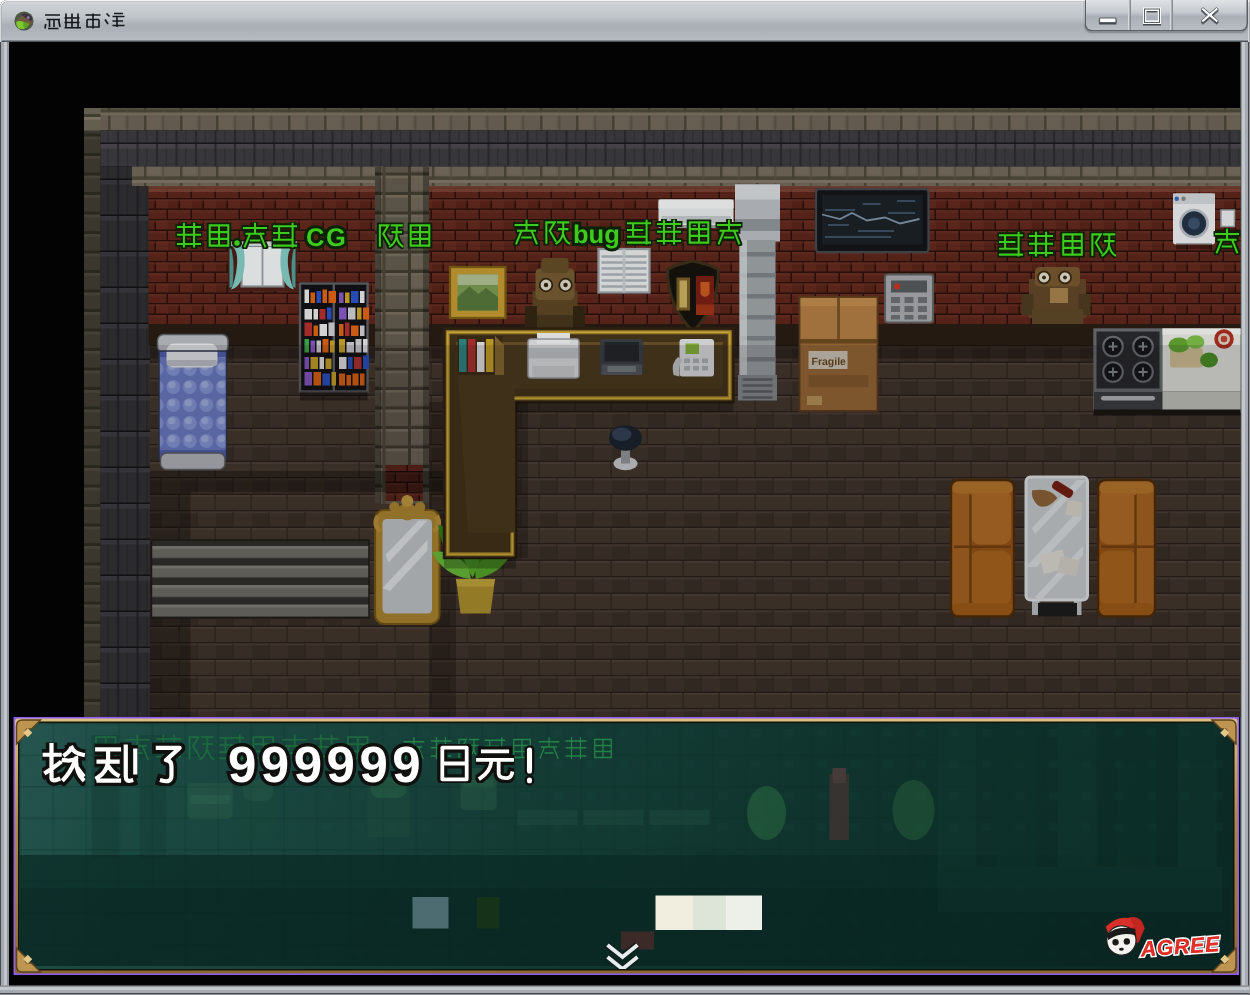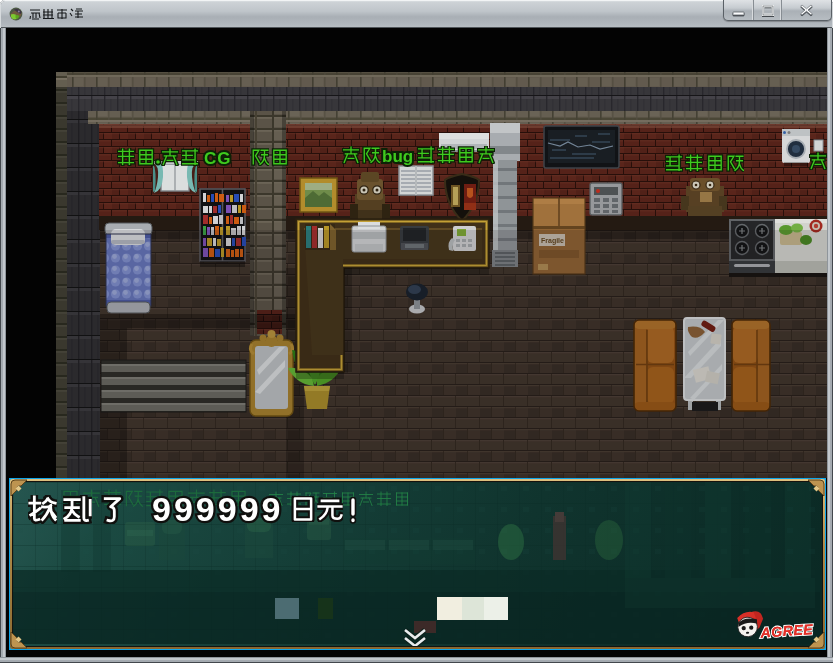--- a/index.html
+++ b/index.html
@@ -579,21 +579,21 @@
  <g stroke="#3fca1e" stroke-width="2.4" fill="none">
   <use href="#g4" x="665" y="154" width="18" height="18"></use>
           <use href="#g1" x="685" y="154" width="18" height="18"></use>
   <use href="#g2" x="706" y="154" width="18" height="18"></use>
           <use href="#gz" x="726" y="154" width="18" height="18"></use>
   <use href="#g3" x="809" y="152" width="18" height="18"></use>
  </g>
 </g>
 </g>
 </svg>
-<div id="msg" style="position:absolute;left:9px;top:478px;width:817px;height:172px;background:#0ea5e9;">
+<div id="msg" style="position:absolute;left:9px;top:478px;width:817px;height:172px;background:#8b5cf6;">
  <div style="position:absolute;inset:1px;background:linear-gradient(#ddbf7e,#ad8a47 40%,#8a6830);border-radius:2px;"></div>
  <div style="position:absolute;inset:3px;background:#15130e;"></div>
  <div id="msgbg" style="position:absolute;left:4px;top:4px;right:4px;bottom:4px;overflow:hidden;
   background:linear-gradient(118deg,#265650 0%,#1b4a42 12%,#153f38 34%,#10342e 60%,#0a2823 100%);">
   <svg width="809" height="164" viewBox="0 0 809 164" style="position:absolute;left:0;top:0">
    <rect width="807" height="162" fill="url(#tealT)"></rect>
    <g opacity=".32">
     <rect x="48" y="8" width="18" height="82" fill="#0e332c"></rect>
     <rect x="80" y="8" width="18" height="82" fill="#10362f"></rect>
     <rect x="112" y="40" width="30" height="24" rx="3" fill="#33684a"></rect>

